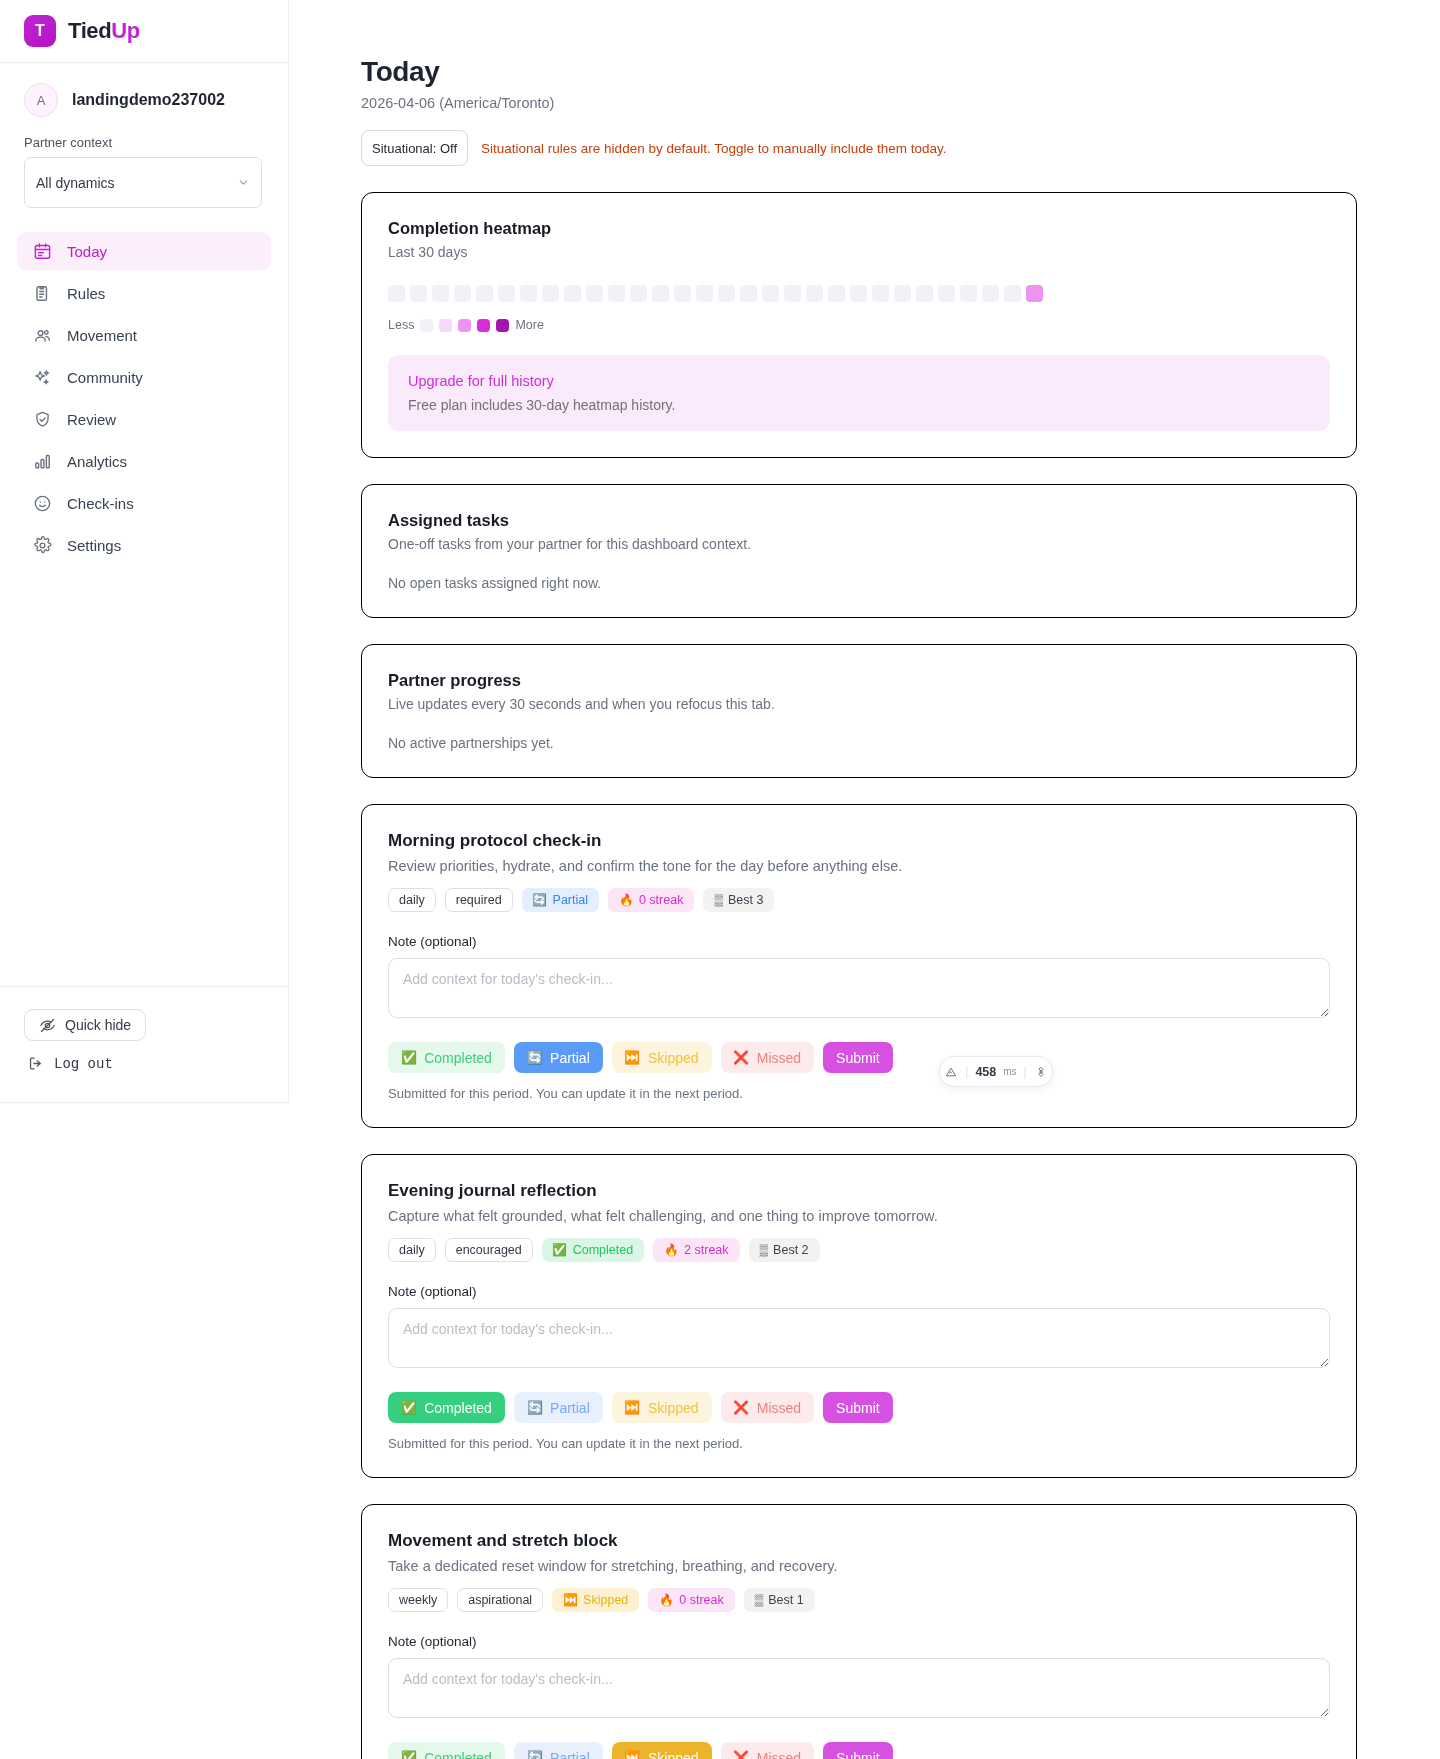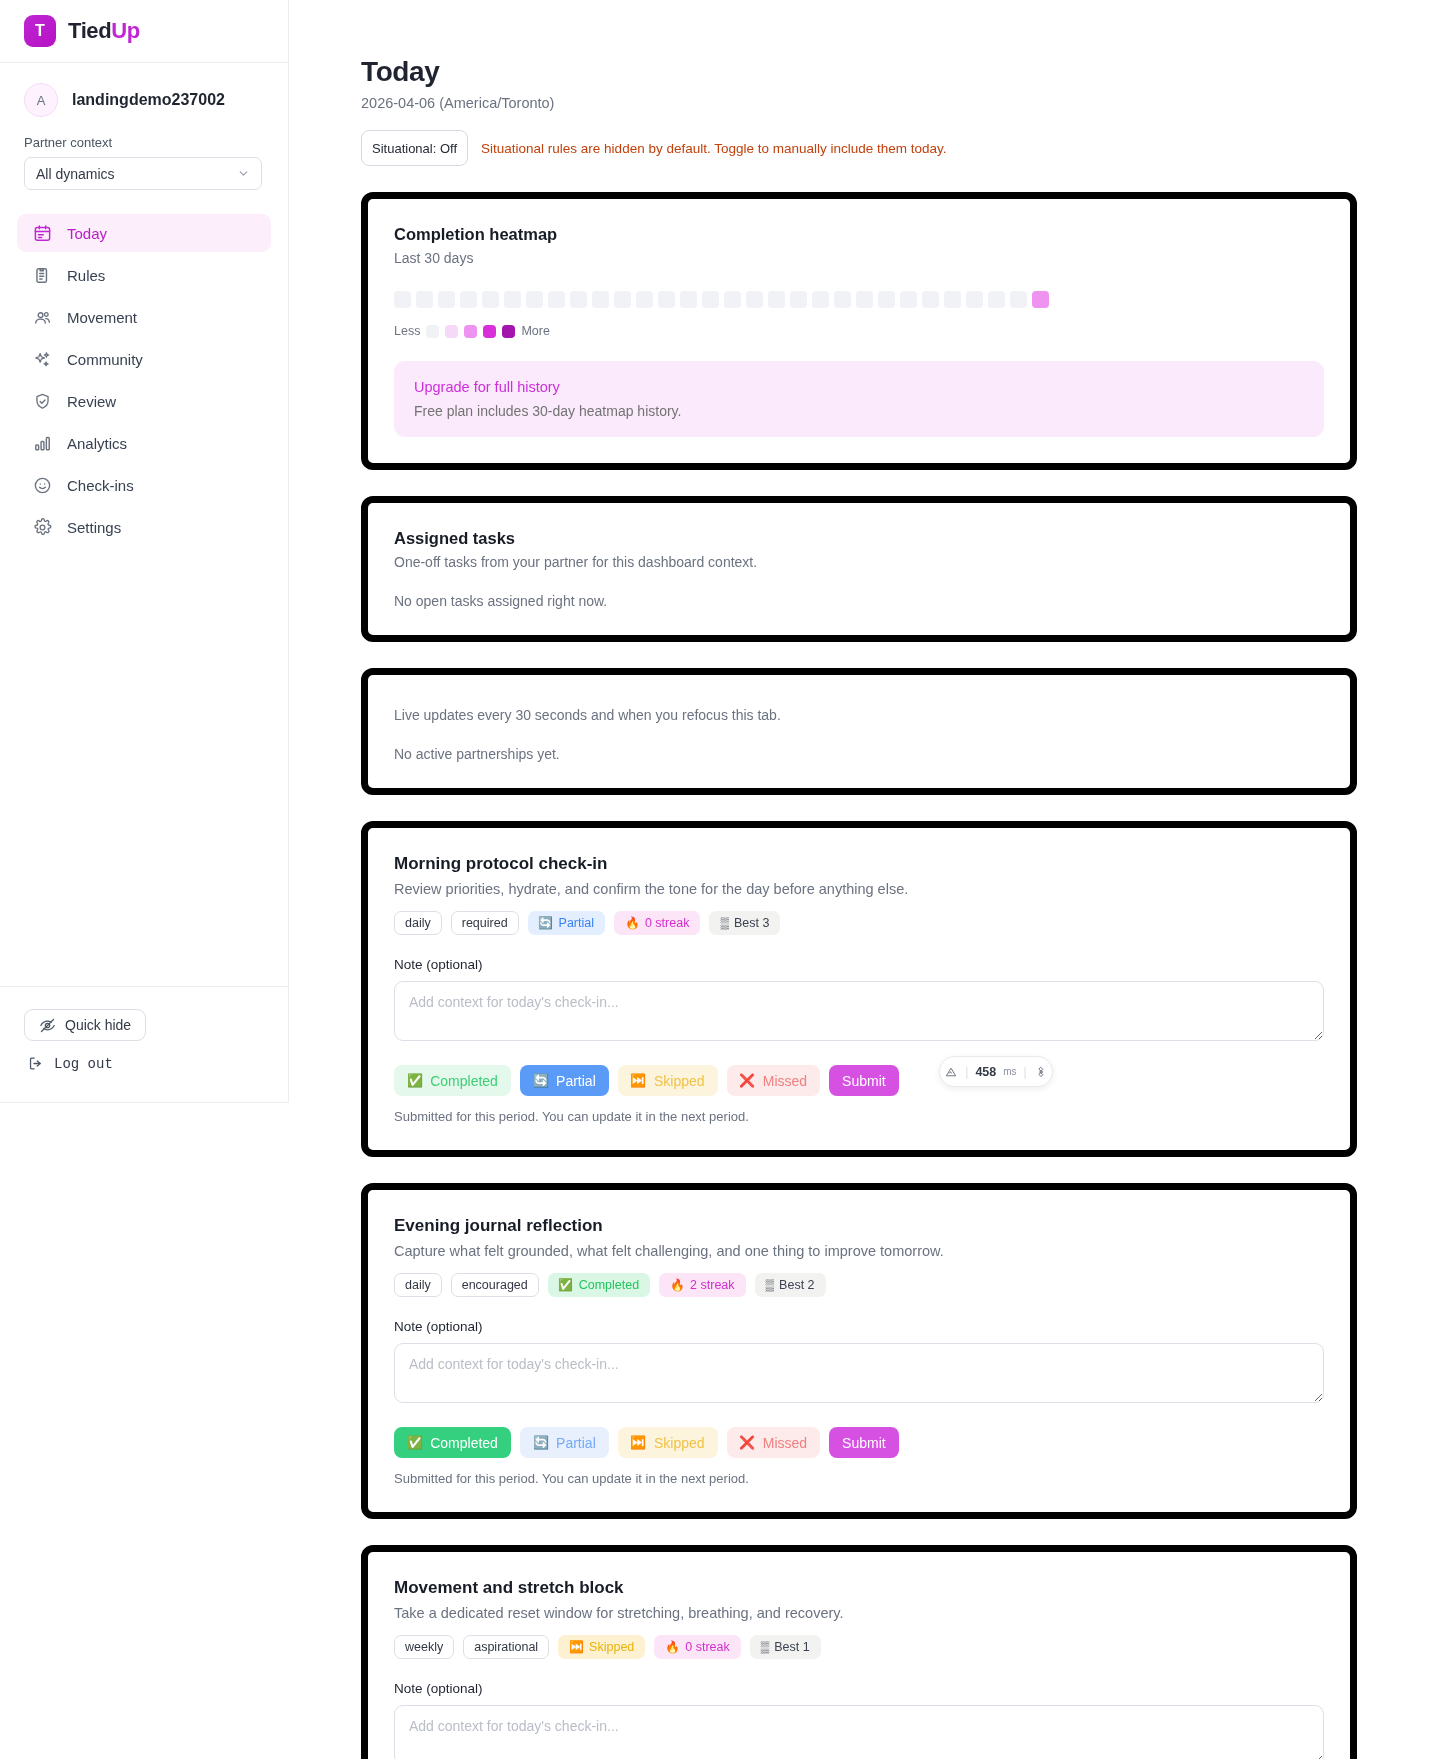--- a/index.html
+++ b/index.html
@@ -47,21 +47,21 @@
   .avatar {
     width: 34px; height: 34px; border-radius: 50%;
     background: #fdf2fd; border: 1px solid #f3dcf6;
     color: #6b7280; font-size: 13px;
     display: flex; align-items: center; justify-content: center;
   }
   .user-name { font-size: 16px; font-weight: bold; color: #1f2430; }
 
   .ctx-label { font-size: 13px; color: #4b5563; margin: 18px 0 7px 0; }
   .ctx-select {
-    width: 238px; height: 33px;
+    width: 238px; height: 51px;
     border: 1px solid #dcdfe6; border-radius: 7px;
     background: #fff;
     display: flex; align-items: center; justify-content: space-between;
     padding: 0 11px;
     font-size: 14px; color: #333a47;
   }
   .chev { width: 13px; height: 13px; color:#9aa1ad; }
 
   .nav { margin-top: 24px; padding: 0 17px; display: flex; flex-direction: column; gap: 4px; }
   .nav-item {
@@ -102,21 +102,21 @@
   .situational-row { display: flex; align-items: center; gap: 13px; margin-top: 19px; }
   .situational-btn {
     border: 1px solid #d7dae1; border-radius: 8px;
     background: #fff; height: 36px; padding: 0 10px;
     font-size: 13px; color: #242a36; cursor: pointer;
     font-family: "Liberation Sans", sans-serif;
   }
   .situational-note { font-size: 13.5px; color: #c2410c; }
 
   .card {
-    border: 7px solid #000000; border-radius: 12px;
+    border: 1px solid #000000; border-radius: 12px;
     background: #fff; margin-top: 26px; padding: 26px 26px 26px 26px;
   }
   .card-title { font-size: 16.5px; font-weight: bold; color: #171c26; }
   .card-sub { font-size: 14px; color: #6b7280; margin-top: 6px; }
   .card-empty { font-size: 14px; color: #6b7280; margin-top: 23px; }
 
   .heat-row { display: flex; gap: 5px; margin-top: 25px; }
   .heat-cell { width: 17px; height: 17px; border-radius: 4px; background: #f1f2f5; }
   .heat-legend { display: flex; align-items: center; gap: 6px; margin-top: 16px; font-size: 12.5px; color: #6b7280; }
   .legend-cell { width: 13px; height: 13px; border-radius: 4px; }
@@ -415,20 +415,21 @@
       </div>
     </section>
 
     <section class="card">
       <div class="card-title">Assigned tasks</div>
       <div class="card-sub">One-off tasks from your partner for this dashboard context.</div>
       <div class="card-empty">No open tasks assigned right now.</div>
     </section>
 
     <section class="card">
+      <div class="card-title">Partner progress</div>
       <div class="card-sub">Live updates every 30 seconds and when you refocus this tab.</div>
       <div class="card-empty">No active partnerships yet.</div>
     </section>
 
     <div id="checkin-list">
         <section class="card"><div class="chk-title">Morning protocol check-in</div><div class="chk-sub">Review priorities, hydrate, and confirm the tone for the day before anything else.</div><div class="badges">
             <span class="badge outline">
               <span>daily</span>
             </span>
             <span class="badge outline">

